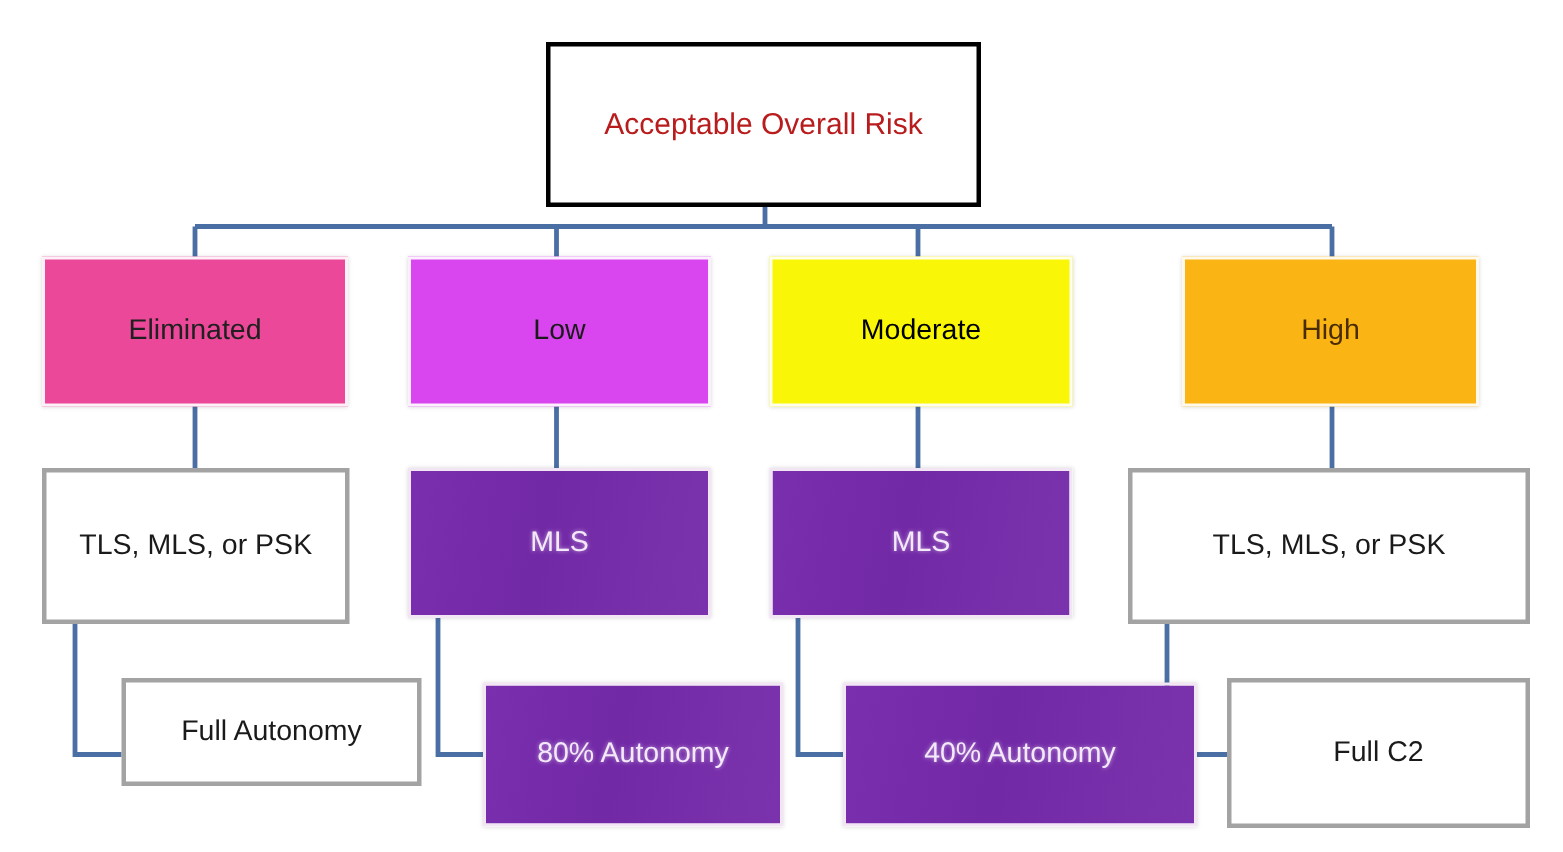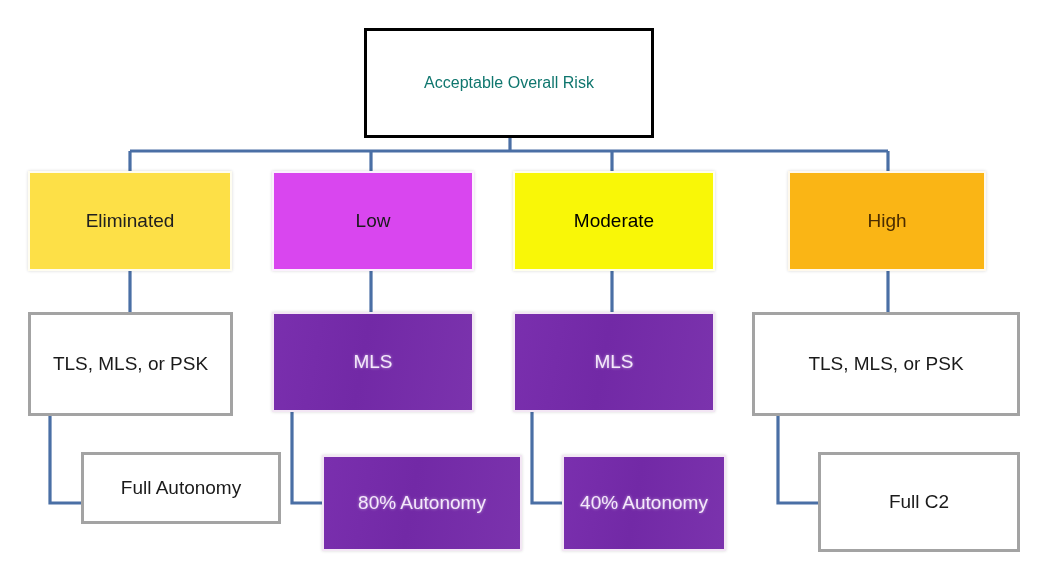--- a/index.html
+++ b/index.html
@@ -27,32 +27,32 @@
   
   .n-plain{
     background:#ffffff;
     border:3px solid #a3a3a3;
     color:#1a1a1a;
     font-size:19px;
   }
   .n-title{
     background:#ffffff;
     border:3px solid #000000;
-    color:#0f766e;
-    font-size:16px;
+    color:#b91c1c;
+    font-size:20px;
     align-items:center;
   }
 
   
   .n-fill{
     font-size:19px;
     border:2px solid rgba(255,255,255,.92);
     box-shadow:0 0 3px rgba(0,0,0,.16);
   }
-  .n-elim{background:#fde047;color:#202020;}
+  .n-elim{background:#ec4899;color:#202020;}
   .n-low{background:#d946ef;color:#1b1b1b;}
   .n-mod{background:#f9f707;color:#000000;}
   .n-high{background:#fab515;color:#4a2c00;text-align:right;}
   .n-purple{
     background:linear-gradient(100deg,#7a2fae 0%,#7229a6 45%,#7b33ad 100%);
     color:#f4e9fb;
     text-shadow:0 0 3px rgba(255,255,255,.55);
     border:2px solid #f3e6f4;
   }
 </style>
@@ -122,21 +122,21 @@
   </div>
 
   <div class="node n-plain" style="left:81px;top:452px;width:200px;height:72px;">
     <span>Full Autonomy</span>
   </div>
 
   <div class="node n-fill n-purple" style="left:322px;top:455px;width:200px;height:96px;">
     <span>80% Autonomy</span>
   </div>
 
-  <div class="node n-fill n-purple" style="left:562px;top:455px;width:164px;height:96px;">
+  <div class="node n-fill n-purple" style="left:562px;top:455px;width:236px;height:96px;">
     <span>40% Autonomy</span>
   </div>
 
   <div class="node n-plain" style="left:818px;top:452px;width:202px;height:100px;">
     <span>Full C2</span>
   </div>
 
 </div>
 
 </body></html>

